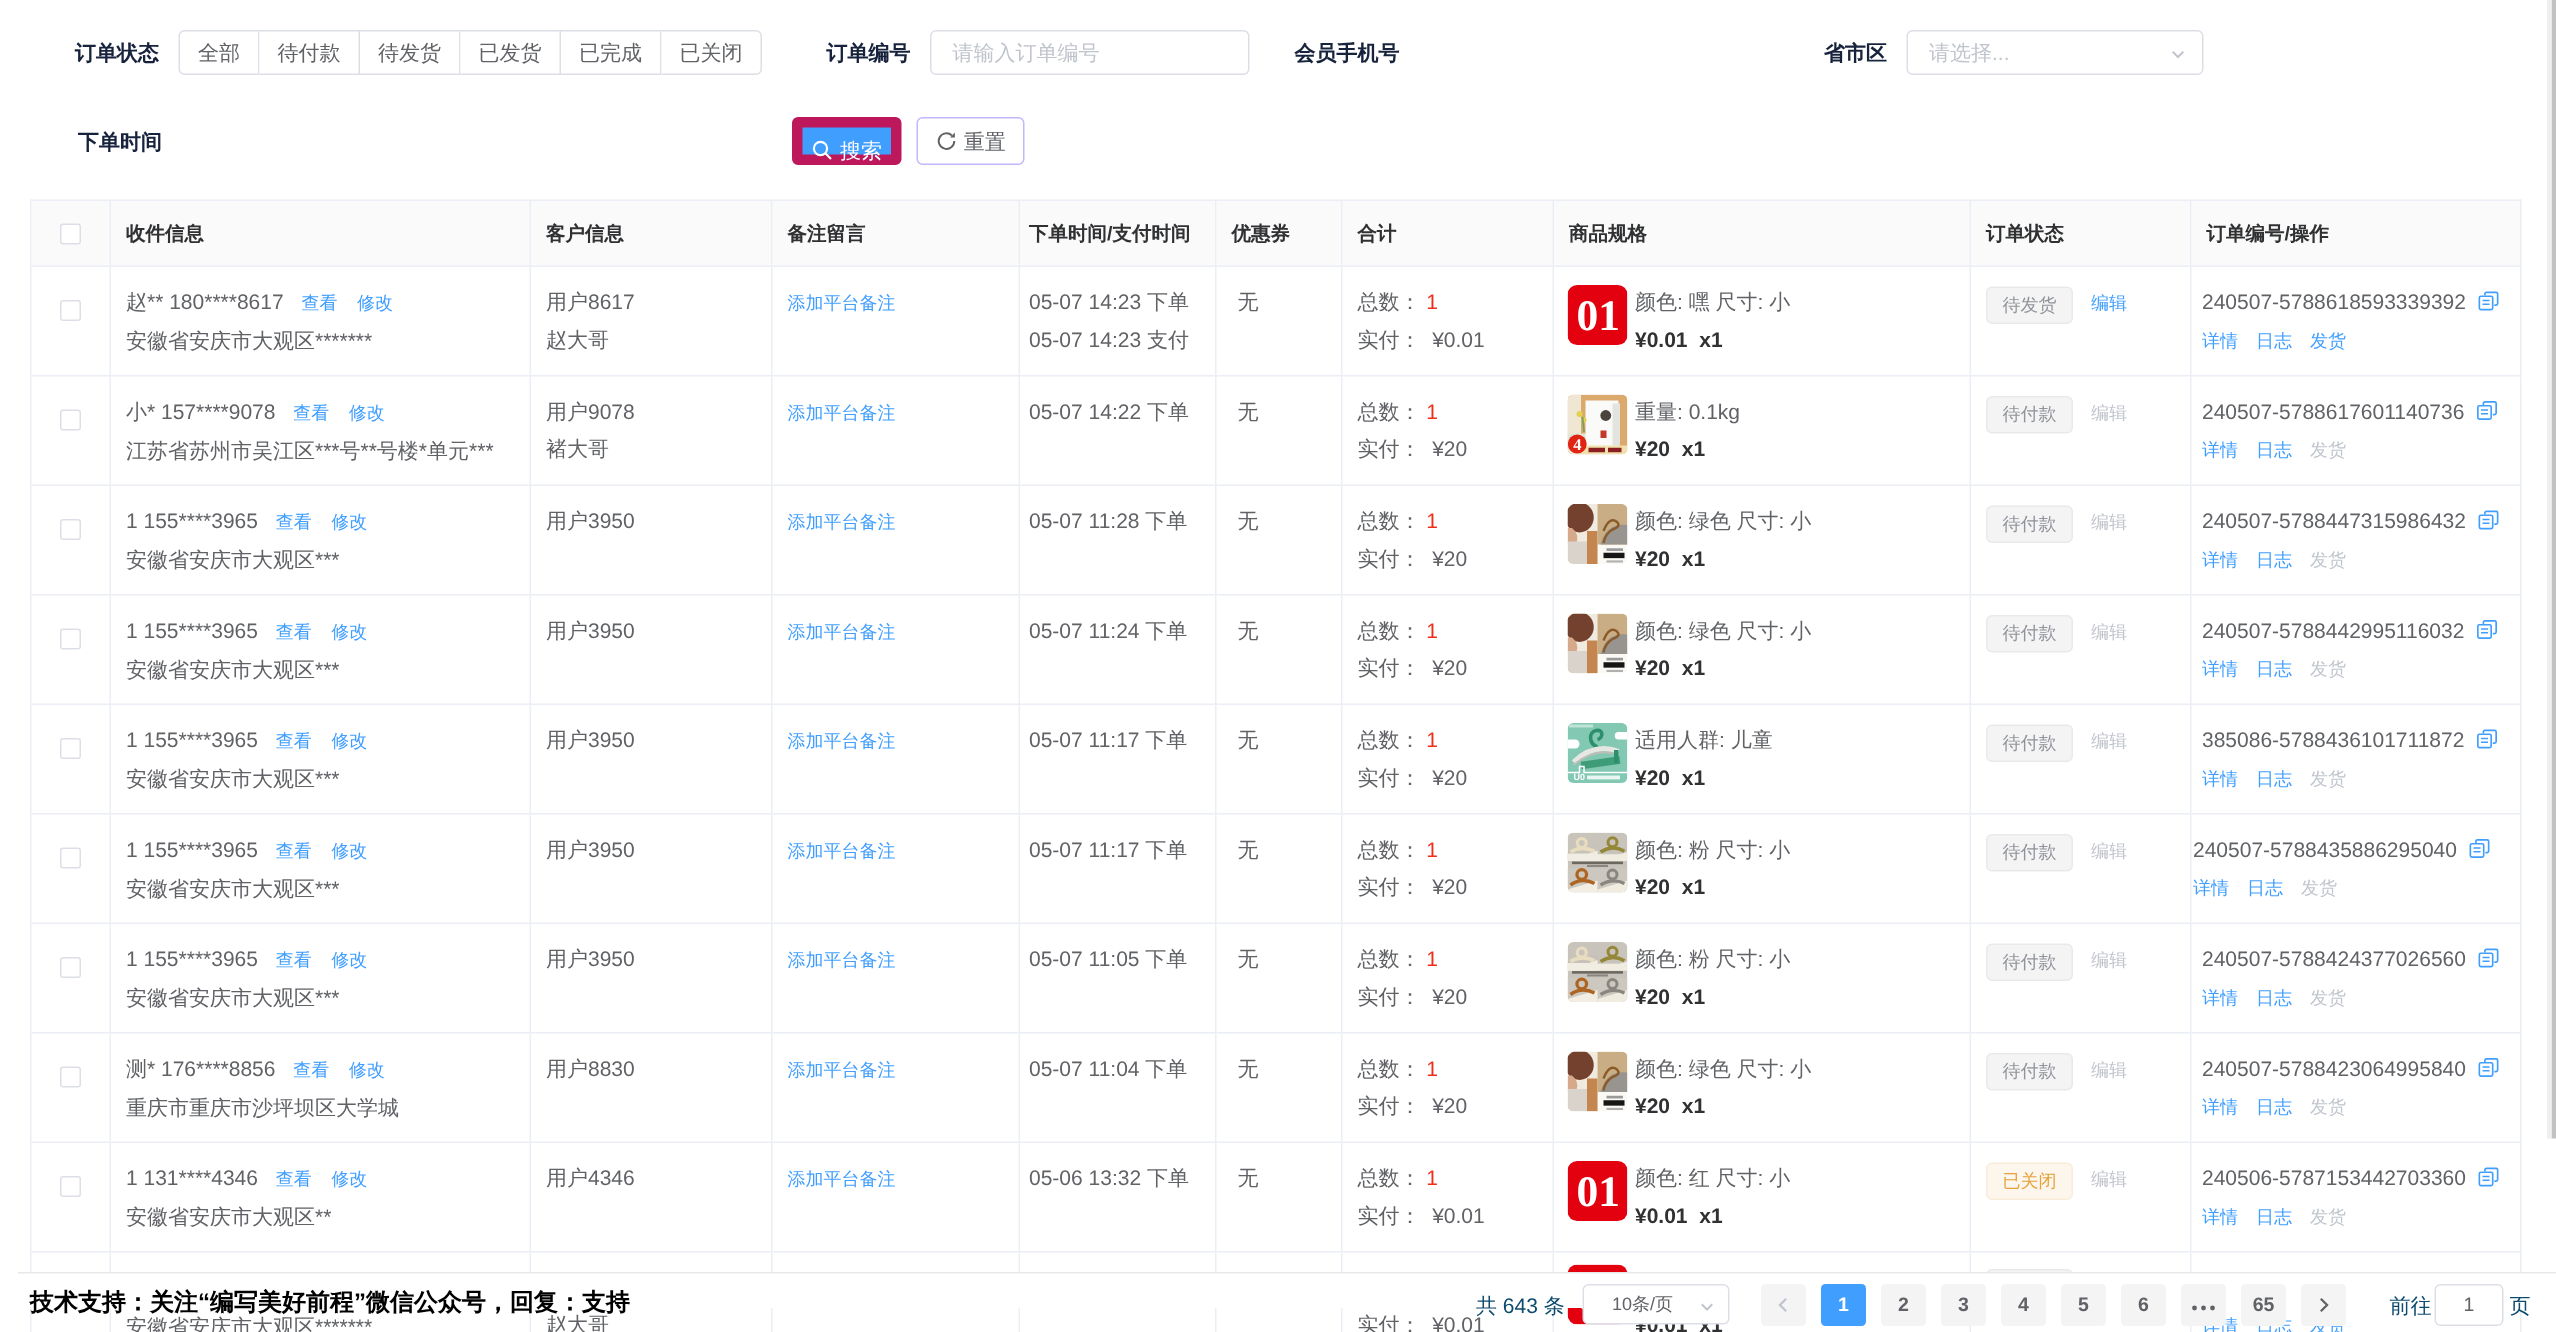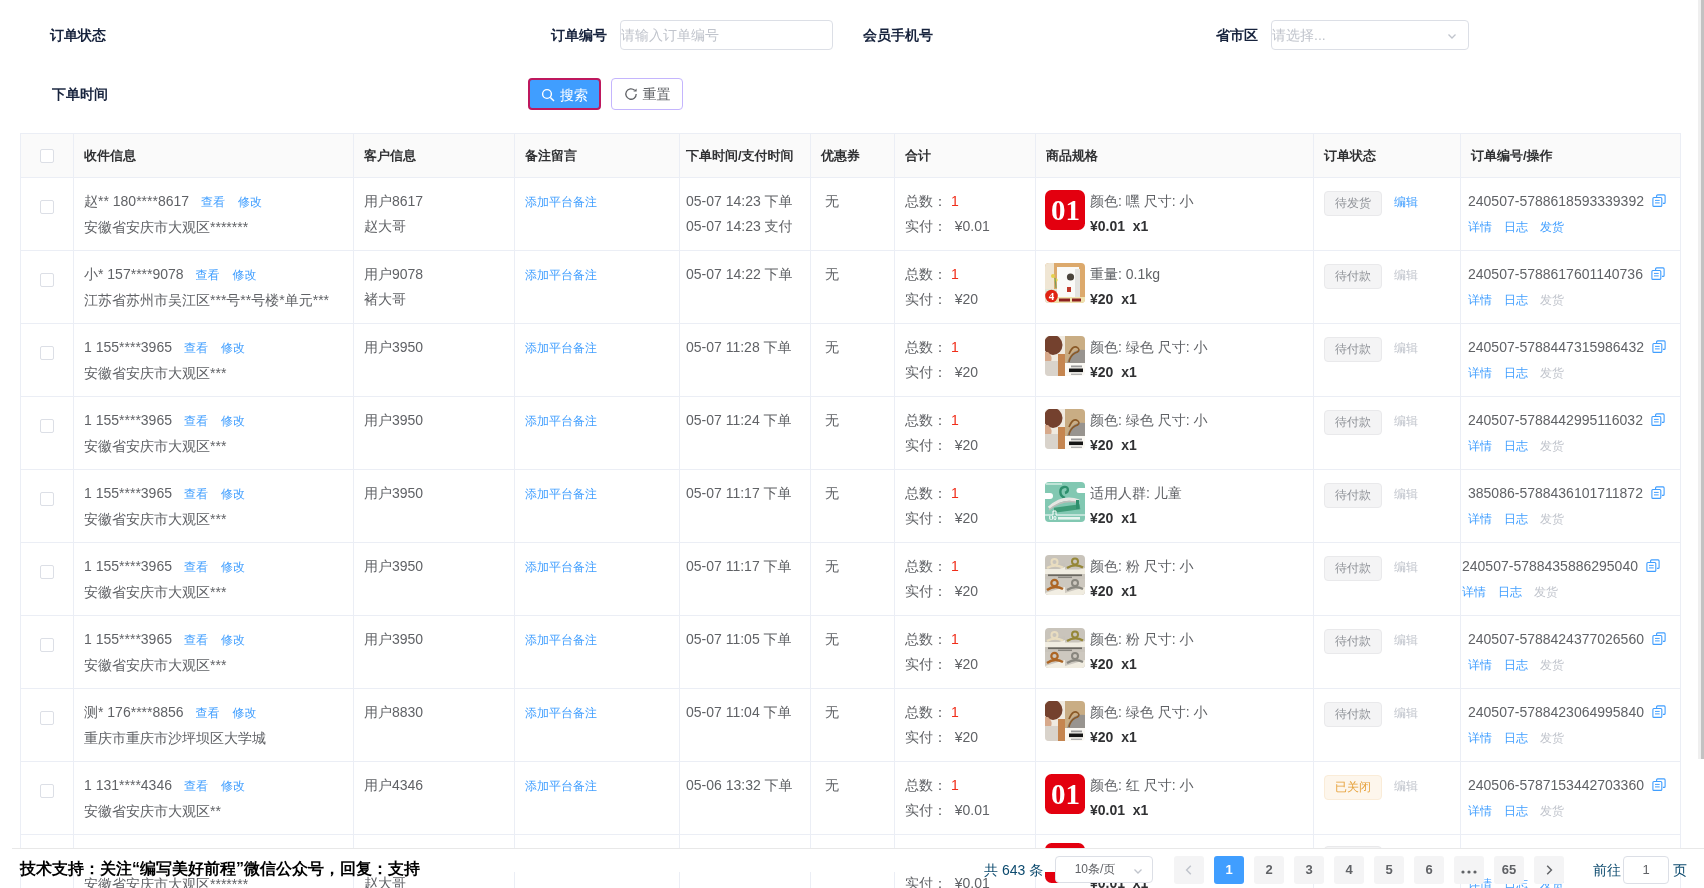--- a/index.html
+++ b/index.html
@@ -7,29 +7,29 @@
  font-family:"Liberation Sans",sans-serif;}
 #app{position:relative;width:1704px;height:888px;background:#fff;overflow:hidden}
 .lbl{position:absolute;font-size:14px;font-weight:bold;color:#17233d;line-height:30px;white-space:nowrap}
 
 .bgroup{position:absolute;left:119px;top:20px;display:flex}
 .bgroup .gb{height:30px;line-height:28px;border:1px solid #dcdfe6;border-left:none;
  background:#fff;color:#606266;font-size:14px;text-align:center;padding:0 12px;white-space:nowrap}
 .bgroup .gb:first-child{border-left:1px solid #dcdfe6;border-radius:4px 0 0 4px;padding:0 12px}
 .bgroup .gb:last-child{border-radius:0 4px 4px 0}
 .inp{position:absolute;height:30px;border:1px solid #dcdfe6;border-radius:4px;background:#fff;
- font-size:14px;color:#c0c4cc;line-height:28px;padding-left:0;white-space:nowrap}
+ font-size:14px;color:#c0c4cc;line-height:28px;padding-left:14px;white-space:nowrap}
 .sel-arrow{position:absolute;width:12px;height:12px}
 .sel-arrow svg{display:block}
 
 .dater{position:absolute;left:120px;top:79px;width:402px;height:31px;border:1px solid #dcdfe6;border-radius:4px;background:#fff}
 .dater .ph{position:absolute;top:0;line-height:29px;font-size:14px;color:#c0c4cc}
 .dater .zhi{position:absolute;top:0;line-height:29px;font-size:14px;color:#303133;left:173px;width:33px;text-align:center}
 .btn{position:absolute;height:31.5px;border-radius:4px;font-size:14px;line-height:30px;text-align:center;white-space:nowrap}
-.btn.primary{background:#409eff;color:#fff;border:2px solid #be185d}
+.btn.primary{background:#409eff;color:#fff;border:7px solid #be185d}
 .btn.plain{background:#fff;color:#606266;border:1px solid #c4b5fd}
 
 #tbl{position:absolute;left:20px;top:133px;border-collapse:collapse;table-layout:fixed;width:1661px;background:#fff}
 #tbl th,#tbl td{border:1px solid #ebeef5;vertical-align:top;overflow:hidden}
 #tbl th{background:#fafafa;height:44px;font-size:13px;color:#303133;font-weight:bold;text-align:left;
  padding:0 10px;vertical-align:middle}
 #tbl td{height:73px;padding:11px 10px 0 10px;font-size:14px;color:#606266;line-height:25px}
 #tbl tr.r10 td{border-bottom:none}
 .lnk{color:#409eff;text-decoration:none;font-size:12px}
 .ordnum{font-size:14px;color:#606266}
@@ -60,20 +60,28 @@
 .fsel{position:absolute;left:1055px;top:856px;width:98px;height:27px;border:1px solid #dcdfe6;border-radius:4px;
  background:#fff;font-size:12px;color:#606266;text-align:center;line-height:25px;z-index:6;padding-right:18px}
 .finp{position:absolute;left:1623px;top:856px;width:46px;height:28px;border:1px solid #dcdfe6;border-radius:4px;
  background:#fff;font-size:13px;color:#606266;text-align:center;line-height:26px;z-index:6}
 #sbar{position:absolute;right:0;top:0;width:3px;height:759px;background:#c2c2c2;z-index:9}
 #sbar2{position:absolute;right:3px;top:0;width:3px;height:759px;background:#efefef;z-index:9}
 </style></head>
 <body>
 <div id="app">
 <div class="lbl" style="left:50px;top:20px">订单状态</div>
+<div class="bgroup">
+ <div class="gb">全部</div>
+      <div class="gb">待付款</div>
+      <div class="gb">待发货</div>
+ <div class="gb">已发货</div>
+      <div class="gb">已完成</div>
+      <div class="gb">已关闭</div>
+</div>
 <div class="lbl" style="left:551px;top:20px">订单编号</div>
 <div class="inp" style="left:620px;top:20px;width:213px">请输入订单编号</div>
 <div class="lbl" style="left:863px;top:20px">会员手机号</div>
 <div class="lbl" style="left:1216px;top:20px">省市区</div>
 <div class="inp" style="left:1271px;top:20px;width:198px">请选择...
  <span class="sel-arrow" style="right:10px;top:9px">
         <svg width="12" height="12" viewBox="0 0 12 12">
           <path d="M2.5 4.5l3.5 3.5 3.5-3.5" fill="none" stroke="#c0c4cc" stroke-width="1.3"></path>
         </svg>
       </span></div>

